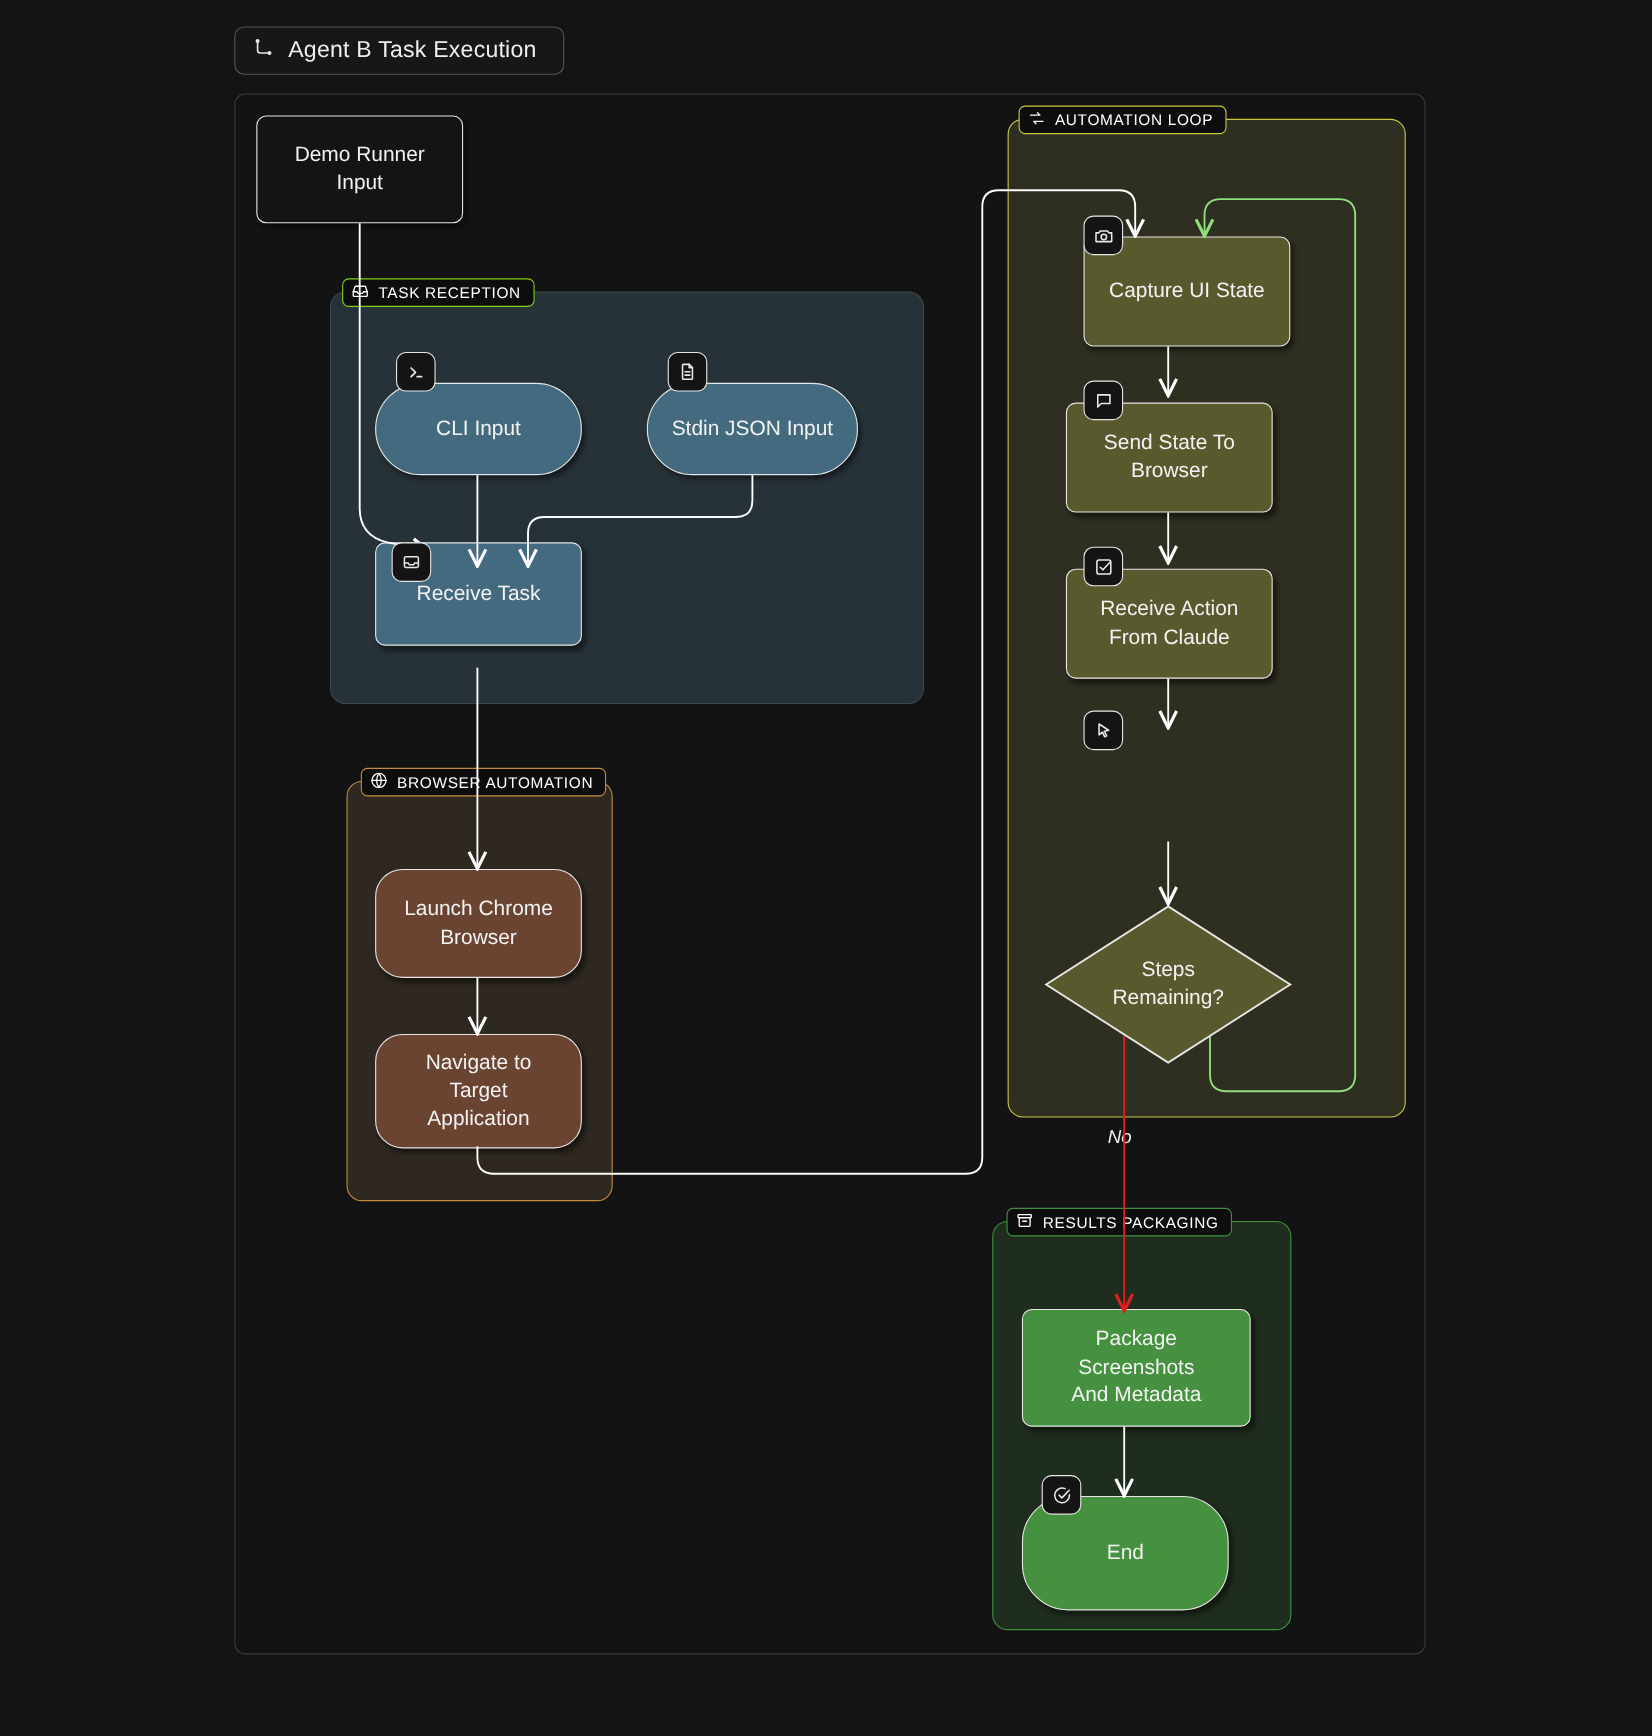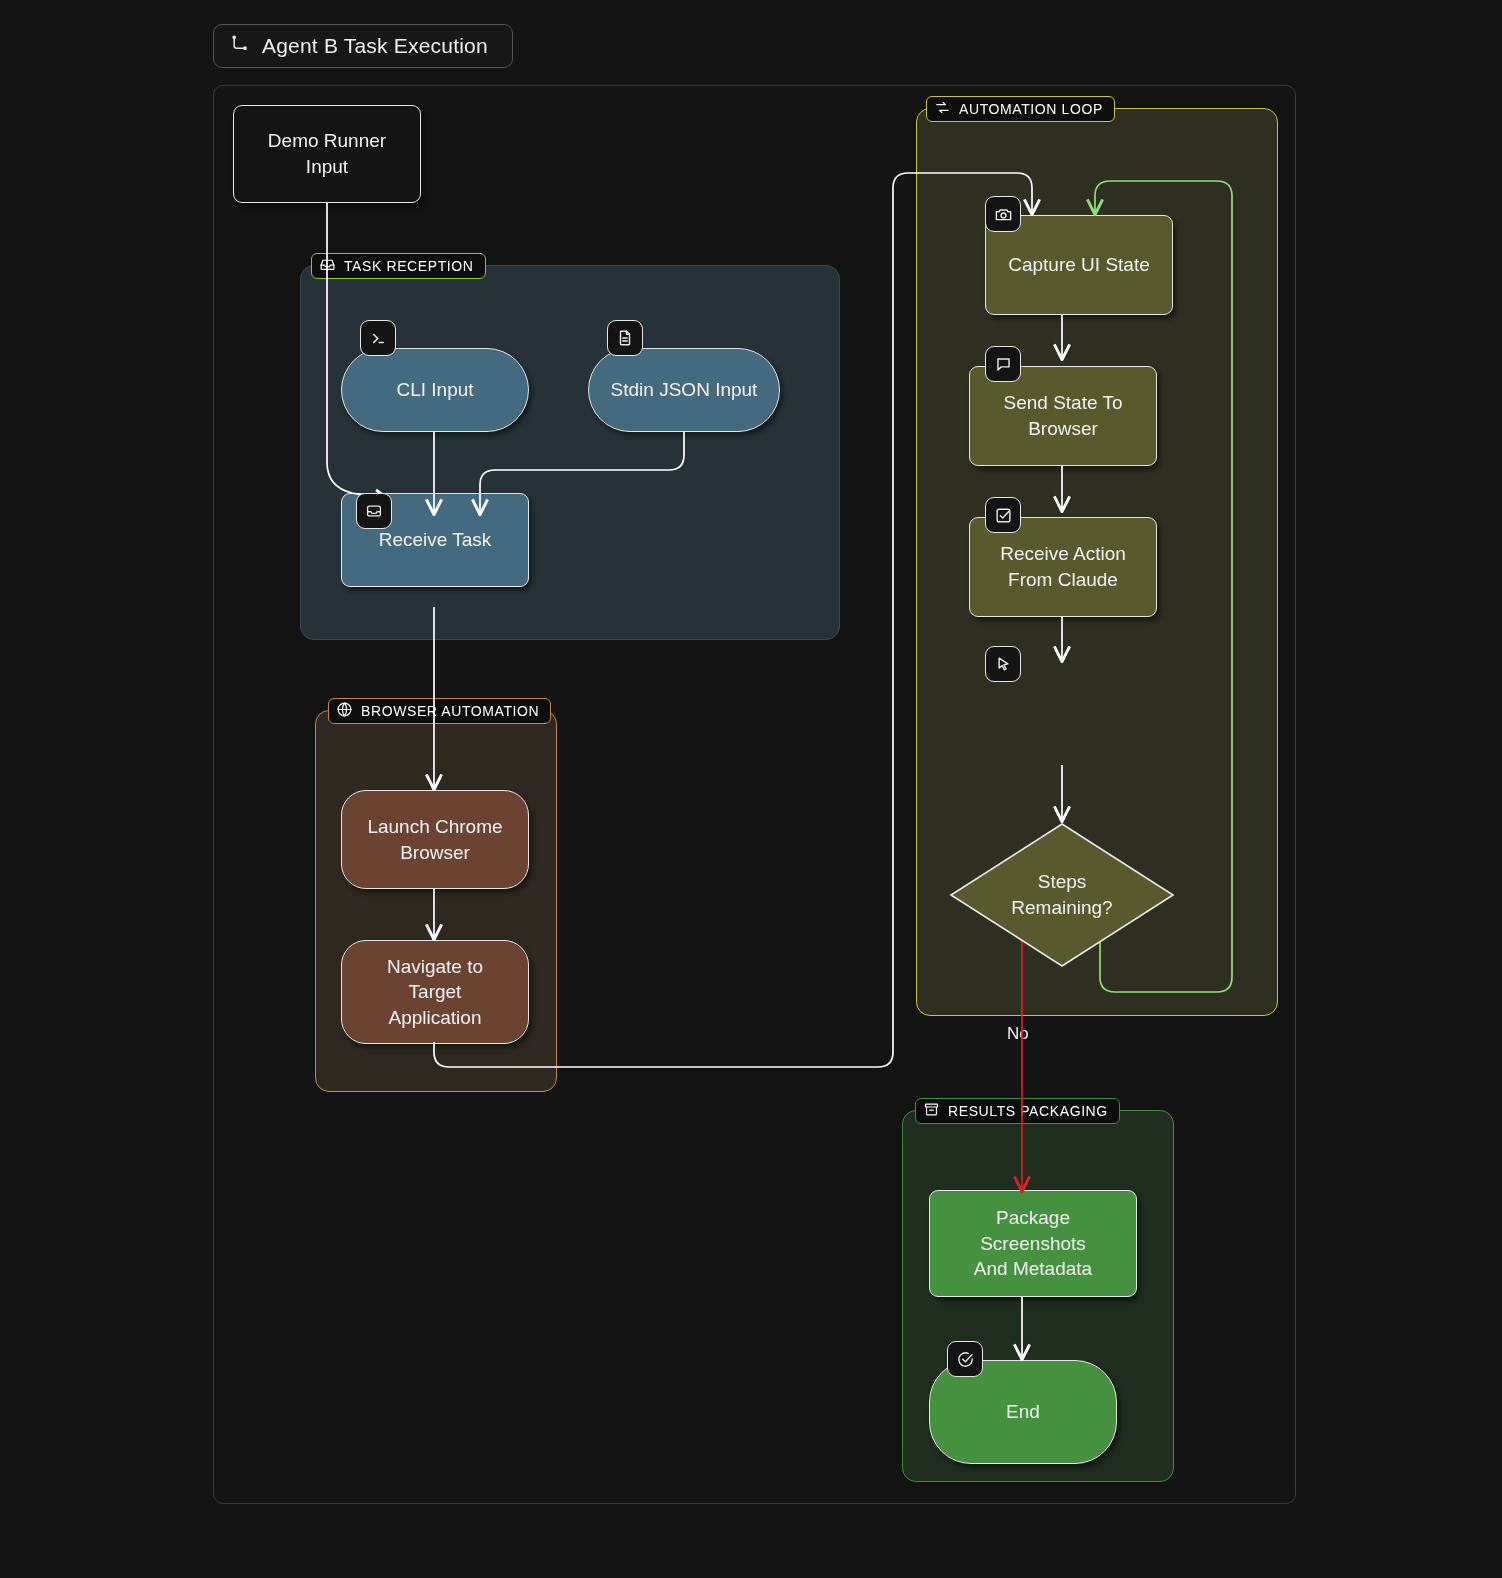--- a/index.html
+++ b/index.html
@@ -147,21 +147,21 @@
     <g fill="none" stroke="#8fe07a" stroke-width="1.7">
       <path d="M1100,930 L1100,977 Q1100,992 1115,992 L1217,992 Q1232,992 1232,977 L1232,196 Q1232,181 1217,181 L1110,181 Q1095,181 1095,196 L1095,213" marker-end="url(#arwG)"></path>
     </g>
 
     <g fill="none" stroke="#e02020" stroke-width="1.7">
       <path d="M1022,930 L1022,1190" marker-end="url(#arwR)"></path>
     </g>
   </svg>
 
   <div class="elabel" style="left:1216px;top:553px;">Yes</div>
-  <div class="elabel" style="left:1007px;top:1024px;">No</div>
+  <div class="elabel" style="left:1007px;top:1024px;font-style:italic;">No</div>
 
   <div class="node plain" style="left:233px;top:105px;width:188px;height:98px;">
     <span>
       <span>Demo Runner</span><br><span>Input</span>
     </span>
   </div>
 
   <div class="sub" id="sub-task">
     <div class="sub-label">
       <span>

